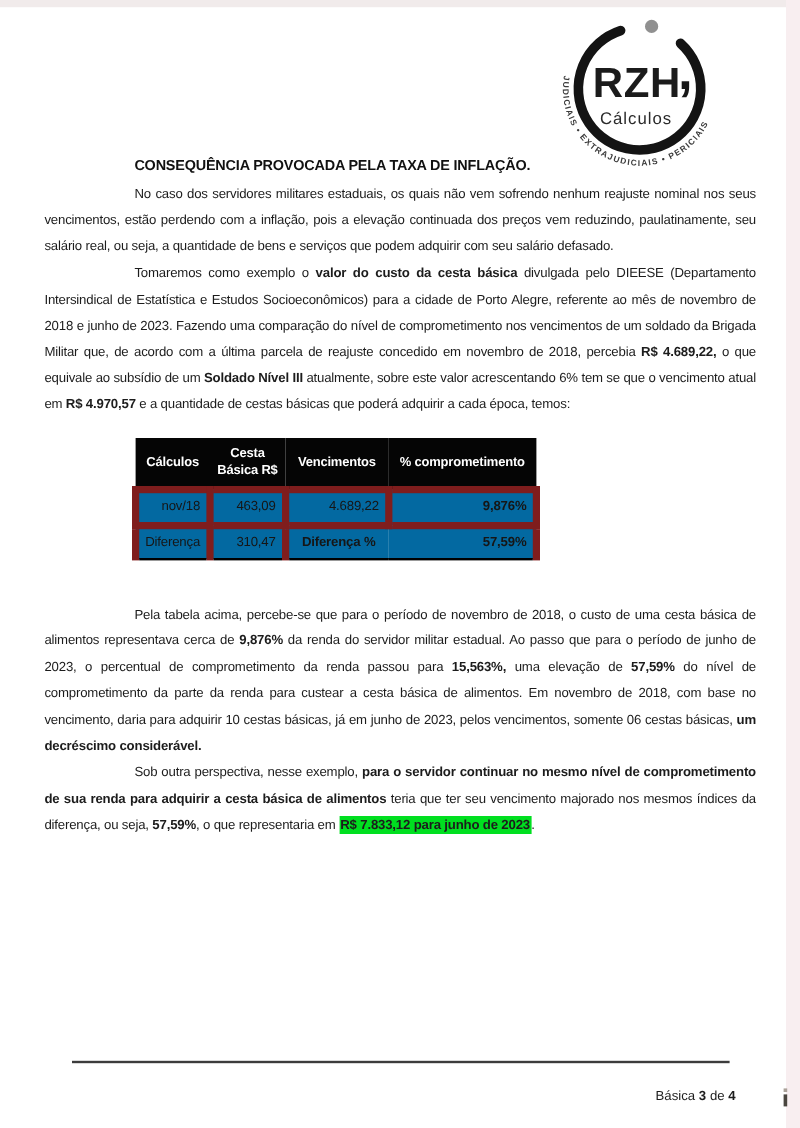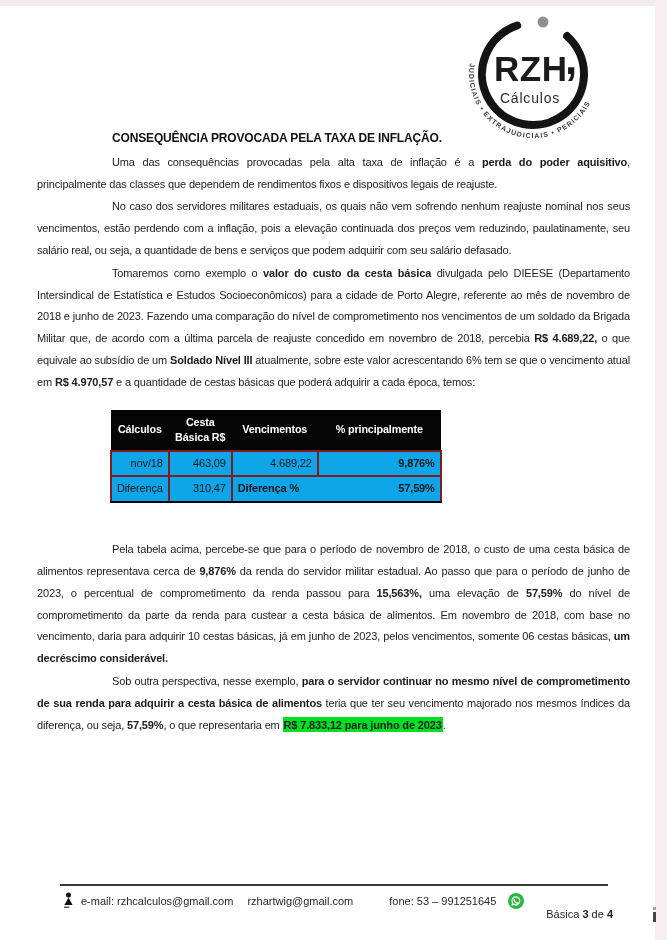--- a/index.html
+++ b/index.html
@@ -17,24 +17,24 @@
   .doc-title{font-weight:bold;font-size:12px;margin:0 0 2px 75px;color:#111;}
   .para{margin:0 0 1px 0;text-indent:75px;}
   .para .b{font-weight:bold;}
   .para .hl{background:var(--hl,#00df20);padding:1.5px 1px;}
   .paras-after .para:first-child{margin-top:36px;}
 
   
   table.cmp{border-collapse:collapse;margin:16px 0 0 73px;table-layout:fixed;}
   table.cmp th{background:var(--thbg,#000);color:var(--thfg,#fff);font-weight:bold;font-size:10.8px;
                line-height:1.32;text-align:center;vertical-align:middle;padding:5px 3px;height:30px;border:none;}
-  table.cmp td{border:2px solid #7f1d1d;font-size:11px;padding:1px 5px;height:15px;
-               text-align:right;vertical-align:middle;white-space:nowrap;background:#0ea5e9;color:#161616;}
+  table.cmp td{border:6px solid #7f1d1d;font-size:11px;padding:1px 5px;height:15px;
+               text-align:right;vertical-align:middle;white-space:nowrap;background:#0369a1;color:#161616;}
   table.cmp td.b{font-weight:bold;}
-  table.cmp td.left{text-align:left;}
+  table.cmp td.left{text-align:center;}
   table.cmp td.nbr{border-right:none;}
   table.cmp td.nbl{border-left:none;}
   table.cmp tbody tr:last-child td{border-bottom:2.5px solid #000;margin-left:36px;}
 
   
   .footer-line{position:absolute;left:60px;top:884px;width:548px;height:2px;background:#3c3c3c;}
   .footer-row{position:absolute;left:62px;top:892px;display:flex;align-items:center;font-size:11px;color:#262626;}
   .footer-row .t1{margin-left:6px;}
   .footer-row .t2{margin-left:14px;}
   .footer-row .t3{margin-left:36px;}
@@ -61,38 +61,37 @@
     <path id="ringPath" d="M 2 59 A 64 64 0 1 0 128.4 61.1" fill="none"></path>
     <text font-size="7" font-weight="bold" fill="#3b3b3b" letter-spacing="1.1">
       <textPath href="#ringPath" startOffset="0">JUDICIAIS • EXTRAJUDICIAIS • PERICIAIS</textPath>
     </text>
   </svg>
 
   <div class="content">
     <div class="doc-title">CONSEQUÊNCIA PROVOCADA PELA TAXA DE INFLAÇÃO.</div>
 
     <div class="paras-before">
-        <p class="para"><span>Uma das consequências provocadas pela alta taxa de inflação é a </span><span class="b">perda do poder aquisitivo</span><span>, principalmente das classes que dependem de rendimentos fixos e dispositivos legais de reajuste.</span></p>
         <p class="para"><span>No caso dos servidores militares estaduais, os quais não vem sofrendo nenhum reajuste nominal nos seus vencimentos, estão perdendo com a inflação, pois a elevação continuada dos preços vem reduzindo, paulatinamente, seu salário real, ou seja, a quantidade de bens e serviços que podem adquirir com seu salário defasado.</span></p>
         <p class="para"><span>Tomaremos como exemplo o </span><span class="b">valor do custo da cesta básica</span><span> divulgada pelo DIEESE (Departamento Intersindical de Estatística e Estudos Socioeconômicos) para a cidade de Porto Alegre, referente ao mês de novembro de 2018 e junho de 2023. Fazendo uma comparação do nível de comprometimento nos vencimentos de um soldado da Brigada Militar que, de acordo com a última parcela de reajuste concedido em novembro de 2018, percebia </span><span class="b">R$ 4.689,22,</span><span> o que equivale ao subsídio de um </span><span class="b">Soldado Nível III</span><span> atualmente, sobre este valor acrescentando 6% tem se que o vencimento atual em </span><span class="b">R$ 4.970,57</span><span> e a quantidade de cestas básicas que poderá adquirir a cada época, temos:</span></p>
       </div>
 
     <table class="cmp">
       <colgroup>
           <col style="width:55px">
           <col style="width:63px">
           <col style="width:86px">
           <col style="width:123px">
         </colgroup>
       <thead>
         <tr>
           <th>Cálculos</th>
           <th>Cesta Básica R$</th>
           <th>Vencimentos</th>
-          <th>% principalmente</th>
+          <th>% comprometimento</th>
         </tr>
       </thead>
       <tbody>
         <tr>
           <td>nov/18</td>
           <td>463,09</td>
           <td>4.689,22</td>
           <td class="b">9,876%</td>
         </tr>
         <tr>
@@ -104,35 +103,20 @@
       </tbody>
     </table>
 
     <div class="paras-after">
         <p class="para"><span>Pela tabela acima, percebe-se que para o período de novembro de 2018, o custo de uma cesta básica de alimentos representava cerca de </span><span class="b">9,876%</span><span> da renda do servidor militar estadual. Ao passo que para o período de junho de 2023, o percentual de comprometimento da renda passou para </span><span class="b">15,563%,</span><span> uma elevação de </span><span class="b">57,59%</span><span> do nível de comprometimento da parte da renda para custear a cesta básica de alimentos. Em novembro de 2018, com base no vencimento, daria para adquirir 10 cestas básicas, já em junho de 2023, pelos vencimentos, somente 06 cestas básicas, </span><span class="b">um decréscimo considerável.</span></p>
         <p class="para"><span>Sob outra perspectiva, nesse exemplo, </span><span class="b">para o servidor continuar no mesmo nível de comprometimento de sua renda para adquirir a cesta básica de alimentos</span><span> teria que ter seu vencimento majorado nos mesmos índices da diferença, ou seja, </span><span class="b">57,59%</span><span>, o que representaria em </span><span class="b hl">R$ 7.833,12 para junho de 2023</span><span>.</span></p>
       </div>
   </div>
 
   <div class="footer-line"></div>
-  <div class="footer-row">
-    <svg width="13" height="17" viewBox="0 0 13 17">
-      <circle cx="6.5" cy="3" r="2.5" fill="#111"></circle>
-      <path d="M6.5 5.5 L10.6 13 L2.4 13 Z" fill="#111"></path>
-      <path d="M2 14.6 h5.4 v1.2 h-5.4 Z" fill="#333"></path>
-    </svg>
-    <span class="t1">e-mail: rzhcalculos@gmail.com</span>
-    <span class="t2">rzhartwig@gmail.com</span>
-    <span class="t3">fone: 53 – 991251645</span>
-    <svg class="wa" width="16" height="16" viewBox="0 0 16 16">
-      <circle cx="8" cy="8" r="8" fill="var(--wa,#2cb742)"></circle>
-      <path d="M8 3.2 a4.6 4.6 0 0 0 -3.9 7 L3.4 12.7 l2.6 -.66 A4.6 4.6 0 1 0 8 3.2 Z M8 4.4 a3.4 3.4 0 1 1 -2.4 5.9 l-.9 .24 .25 -.9 A3.4 3.4 0 0 1 8 4.4 Z" fill="#ffffff"></path>
-      <path d="M6.3 5.9 l.9 1 c-.1.4-.4.7-.2 1 .35.55.9 1.1 1.5 1.4.4.2.7-.1 1-.3l1.1.76 c-.2.76-.9 1.2-1.66 1-1.4-.37-3-1.9-3.4-3.3-.2-.7.15-1.4.76-1.56 Z" fill="#ffffff"></path>
-    </svg>
-  </div>
   <div class="page-num">
     <span>Básica</span>
     <span class="b">3</span>
     <span>de</span>
     <span class="b">4</span>
   </div>
 
   <div class="sm-a"></div>
   <div class="sm-b"></div>
 </div>

